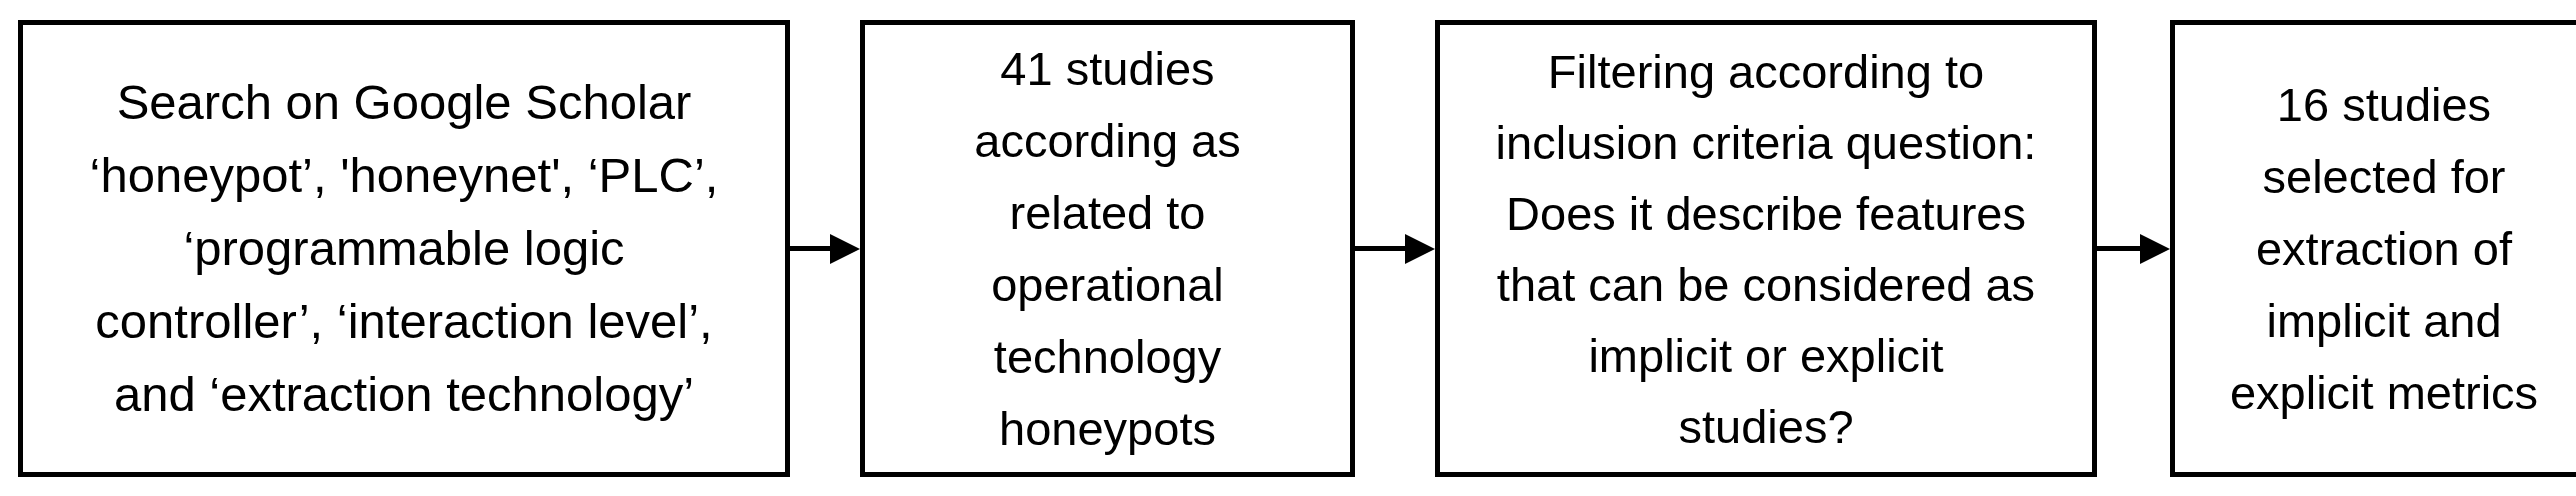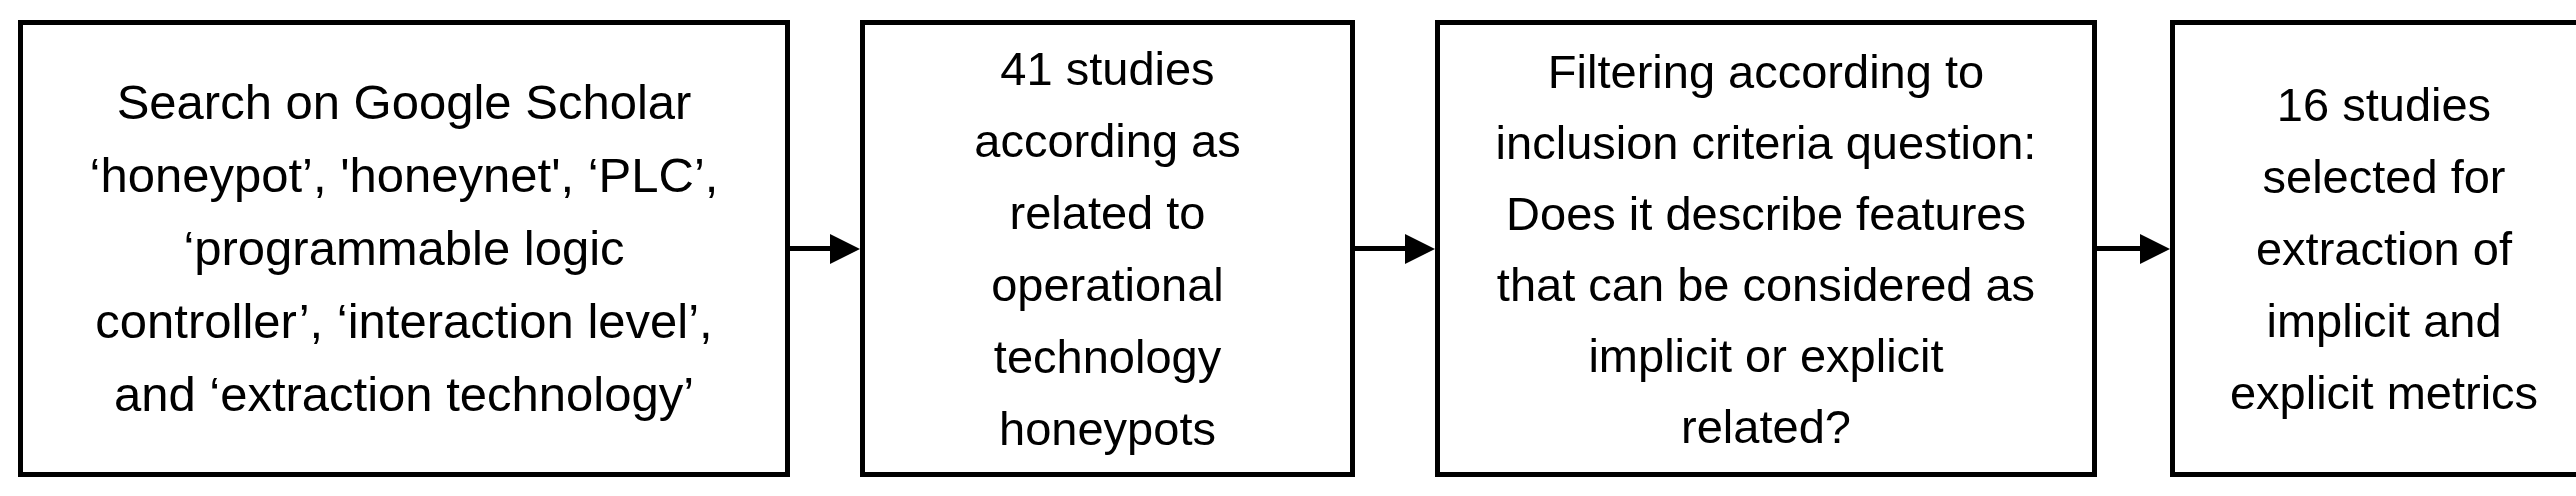--- a/index.html
+++ b/index.html
@@ -93,21 +93,21 @@
     <span class="shaft"></span>
     <span class="head"></span>
   </div>
 
   <div class="flow-box box-3">
     <div class="line">Filtering according to</div>
     <div class="line">inclusion criteria question:</div>
     <div class="line">Does it describe features</div>
     <div class="line">that can be considered as</div>
     <div class="line">implicit or explicit</div>
-    <div class="line">related?</div>
+    <div class="line">studies?</div>
   </div>
 
   <div class="flow-arrow arrow-3">
     <span class="shaft"></span>
     <span class="head"></span>
   </div>
 
   <div class="flow-box box-4">
     <div class="line">16 studies</div>
     <div class="line">selected for</div>

